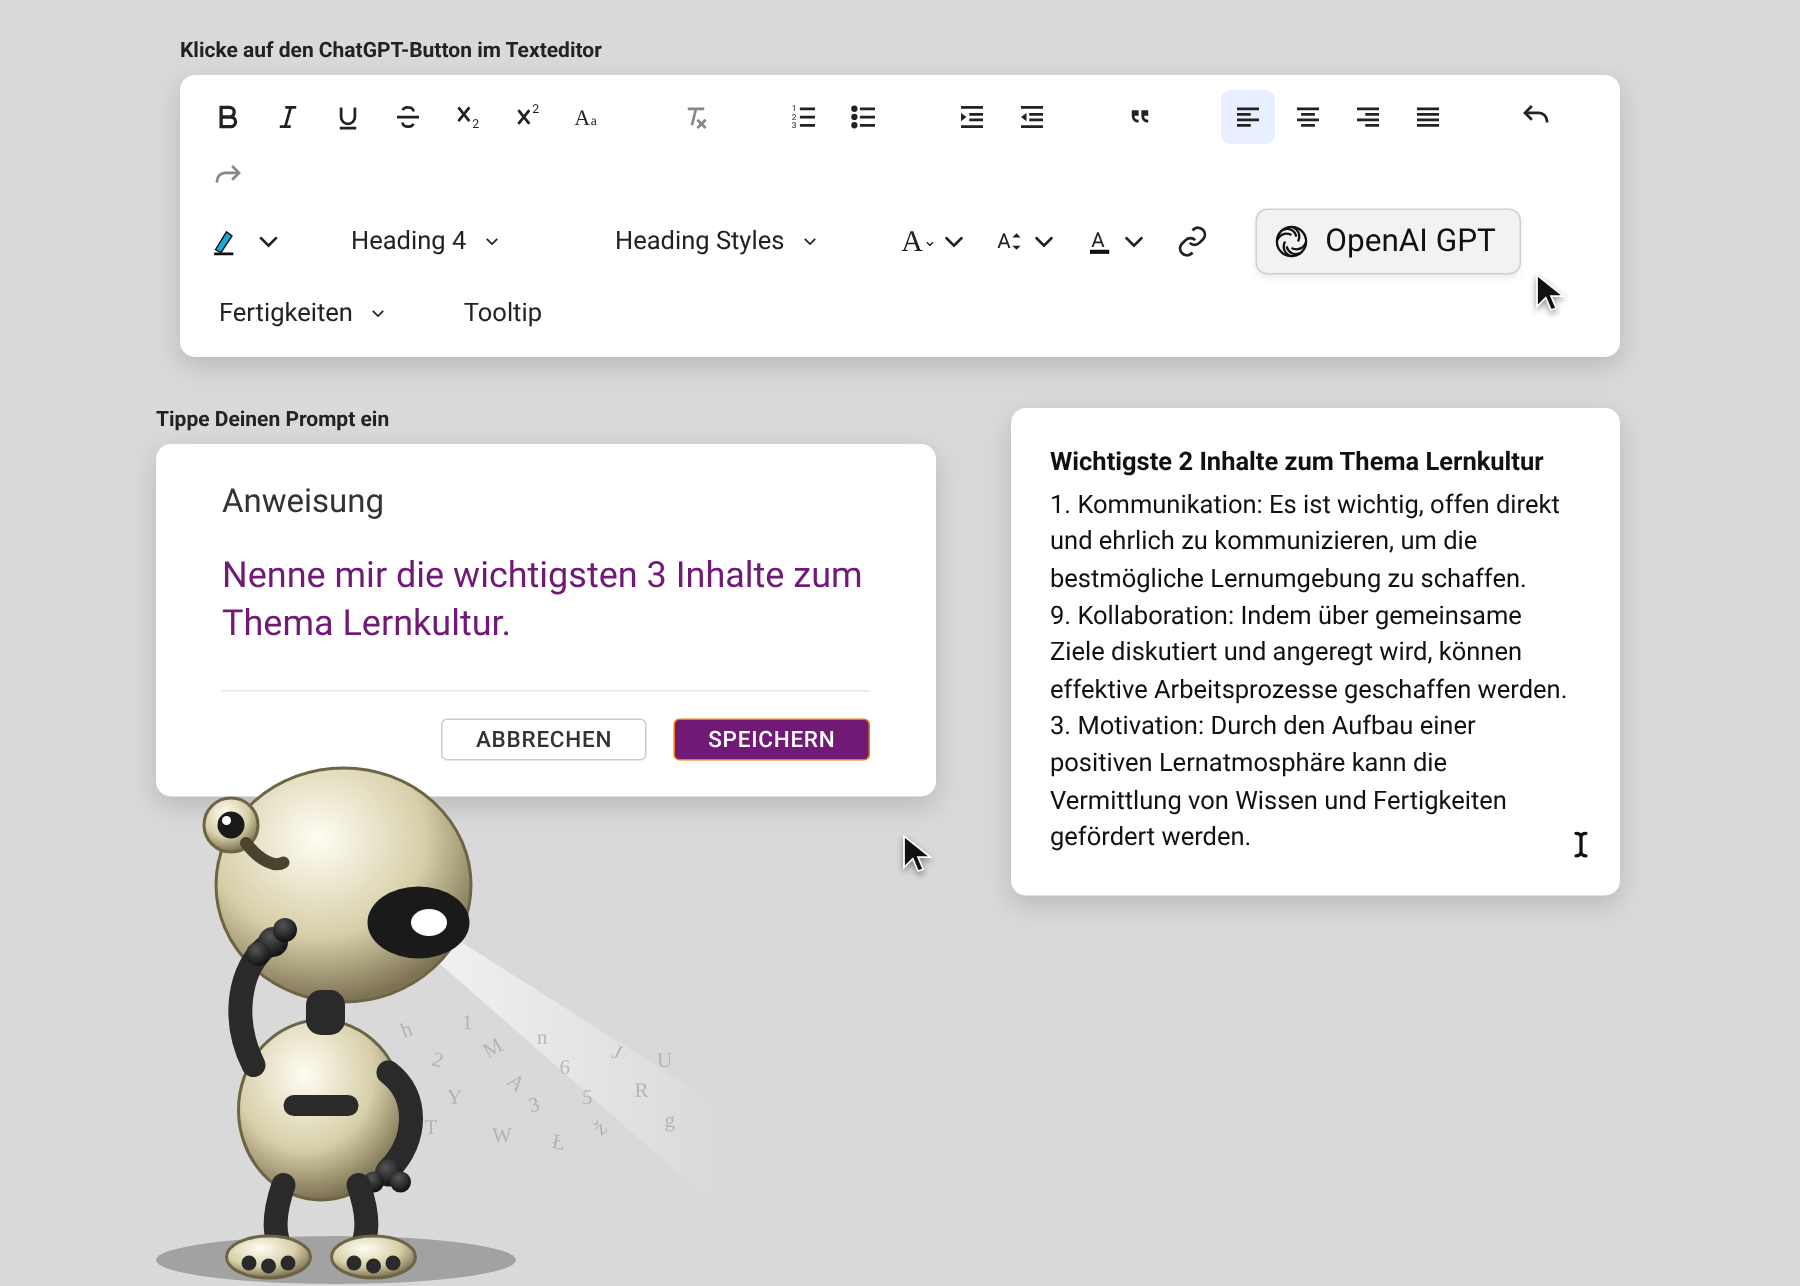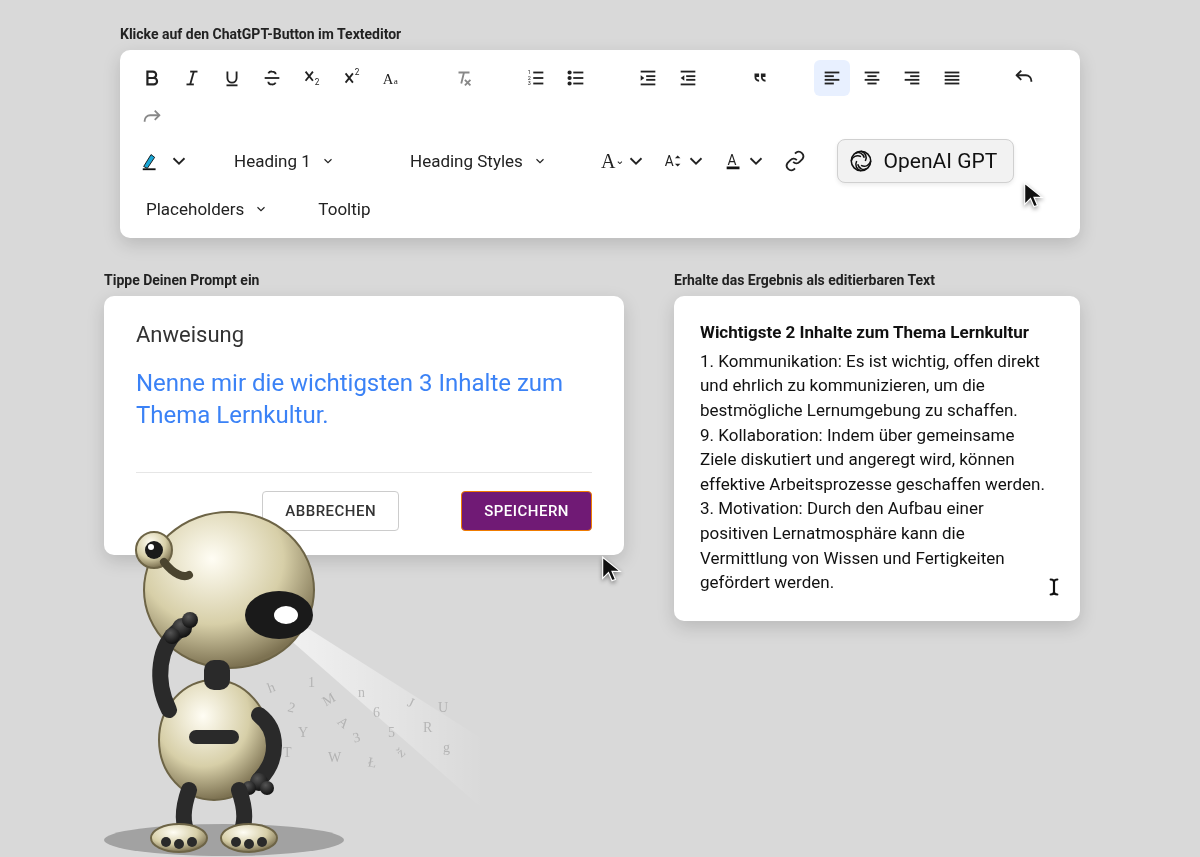--- a/index.html
+++ b/index.html
@@ -53,31 +53,30 @@
     font-size: 21px; cursor: pointer;
     box-shadow: 0 2px 4px rgba(0,0,0,.08);
     margin-left: 8px;
   }
   .gpt-btn svg.logo { width: 26px; height: 26px; }
   .color-dd { display: inline-flex; align-items: center; gap: 6px; padding: 0 6px; }
   .letter-serif { font-family: Georgia, "Times New Roman", serif; font-size: 20px; line-height: 1; }
 
   
   .section-prompt { position: absolute; left: 104px; top: 272px; width: 520px; }
-  .prompt-card { padding: 26px 32px 24px; }
+  .prompt-card { padding: 26px 44px 24px; }
   .prompt-title { font-size: 22px; font-weight: 400; margin-bottom: 20px; color: #333; }
-  .prompt-text { font-size: 24px; line-height: 1.35; color: #3b82f6; margin-bottom: 40px; }
+  .prompt-text { font-size: 24px; line-height: 1.35; color: #701a75; margin-bottom: 28px; }
   .divider { height: 1px; background: #e6e6e6; margin-bottom: 18px; }
   .btn-row { display: flex; justify-content: flex-end; gap: 18px; }
   .btn {
-    height: 40px; padding: 0 22px; border-radius: 4px;
+    height: 28px; padding: 0 22px; border-radius: 4px;
     font-size: 15px; letter-spacing: .5px; font-weight: 500;
     display: inline-flex; align-items: center; justify-content: center;
     cursor: pointer;
-    margin-left: 44px;
   }
   .btn-outline { background: #fff; border: 1px solid #ccc; color: #333; }
   .btn-primary { background: #701a75; color: #fff; border: 1px solid #f07c00; }
 
   
   .section-result { position: absolute; left: 674px; top: 272px; width: 406px; }
   .result-card { padding: 24px 26px 26px; font-size: 17px; line-height: 1.45; position: relative; }
   .result-title { font-weight: 700; margin-bottom: 4px; }
   .result-body { }
   .result-item { margin-top: 0; }
@@ -252,21 +251,21 @@
         <svg viewBox="0 0 24 24" width="22" height="22">
             <path d="M4 18l4 2 8-12-4-3-8 13z" fill="#1aa6d6" stroke="#111" stroke-width="1"></path>
             <rect x="3" y="20" width="14" height="2" fill="#111"></rect>
           </svg>
         <svg class="chev" viewBox="0 0 24 24" fill="none" stroke="currentColor" stroke-width="2">
             <polyline points="6 9 12 15 18 9"></polyline>
           </svg>
       </span>
       <span class="tb-sep"></span>
       <span class="tb-ddn" style="min-width:150px;">
-        <span>Heading 1</span>
+        <span>Heading 4</span>
         <svg class="chev" viewBox="0 0 24 24" fill="none" stroke="currentColor" stroke-width="2">
             <polyline points="6 9 12 15 18 9"></polyline>
           </svg>
       </span>
       <span class="tb-sep"></span>
       <span class="tb-ddn">
         <span>Heading Styles</span>
         <svg class="chev" viewBox="0 0 24 24" fill="none" stroke="currentColor" stroke-width="2">
             <polyline points="6 9 12 15 18 9"></polyline>
           </svg>
@@ -308,21 +307,21 @@
         <svg class="logo" viewBox="0 0 24 24" fill="none" stroke="#111" stroke-width="1.4">
           <circle cx="12" cy="12" r="9"></circle>
           <path d="M12 3c4 1 6 5 4 9M21 12c-1 4-5 6-9 4M12 21c-4-1-6-5-4-9M3 12c1-4 5-6 9-4M7 5c3-2 7 0 8 4M17 19c-3 2-7 0-8-4"></path>
         </svg>
         <span>OpenAI GPT</span>
       </span>
     </div>
 
     <div class="tb-row">
       <span class="tb-ddn">
-        <span>Placeholders</span>
+        <span>Fertigkeiten</span>
         <svg class="chev" viewBox="0 0 24 24" fill="none" stroke="currentColor" stroke-width="2">
             <polyline points="6 9 12 15 18 9"></polyline>
           </svg>
       </span>
       <span class="tb-sep"></span>
       <span class="tb-ddn">
         <span>Tooltip</span>
       </span>
     </div>
   </div>
@@ -335,21 +334,20 @@
     <div class="prompt-text">Nenne mir die wichtigsten 3 Inhalte zum Thema Lernkultur.</div>
     <div class="divider"></div>
     <div class="btn-row">
       <span class="btn btn-outline">ABBRECHEN</span>
       <span class="btn btn-primary">SPEICHERN</span>
     </div>
   </div>
 </div>
 
 <div class="section-result">
-  <div class="caption">Erhalte das Ergebnis als editierbaren Text</div>
   <div class="panel result-card">
     <div class="result-title">Wichtigste 2 Inhalte zum Thema Lernkultur</div>
     <div class="result-body">
       <div class="result-item">1. Kommunikation: Es ist wichtig, offen direkt und ehrlich zu kommunizieren, um die bestmögliche Lernumgebung zu schaffen.</div>
       <div class="result-item">9. Kollaboration: Indem über gemeinsame Ziele diskutiert und angeregt wird, können effektive Arbeitsprozesse geschaffen werden.</div>
       <div class="result-item">3. Motivation: Durch den Aufbau einer positiven Lernatmosphäre kann die Vermittlung von Wissen und Fertigkeiten gefördert werden.</div>
     </div>
     <span class="text-caret">
       <svg viewBox="0 0 24 24" fill="none" stroke="currentColor" stroke-width="2.6" stroke-linecap="round">
         <path d="M8 3c2 0 4 1 4 3 0-2 2-3 4-3"></path>

